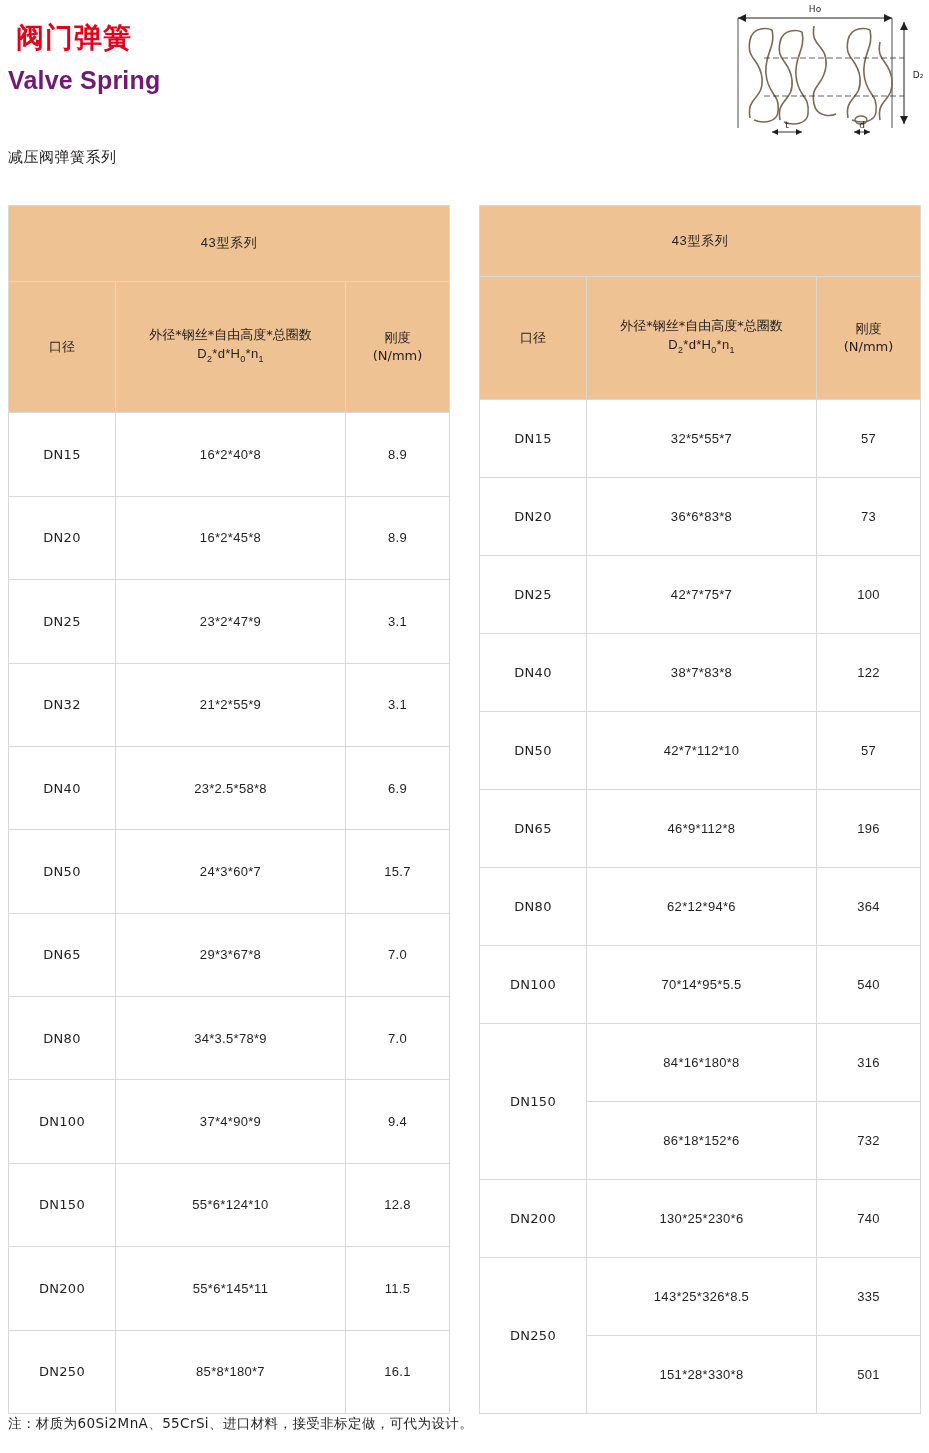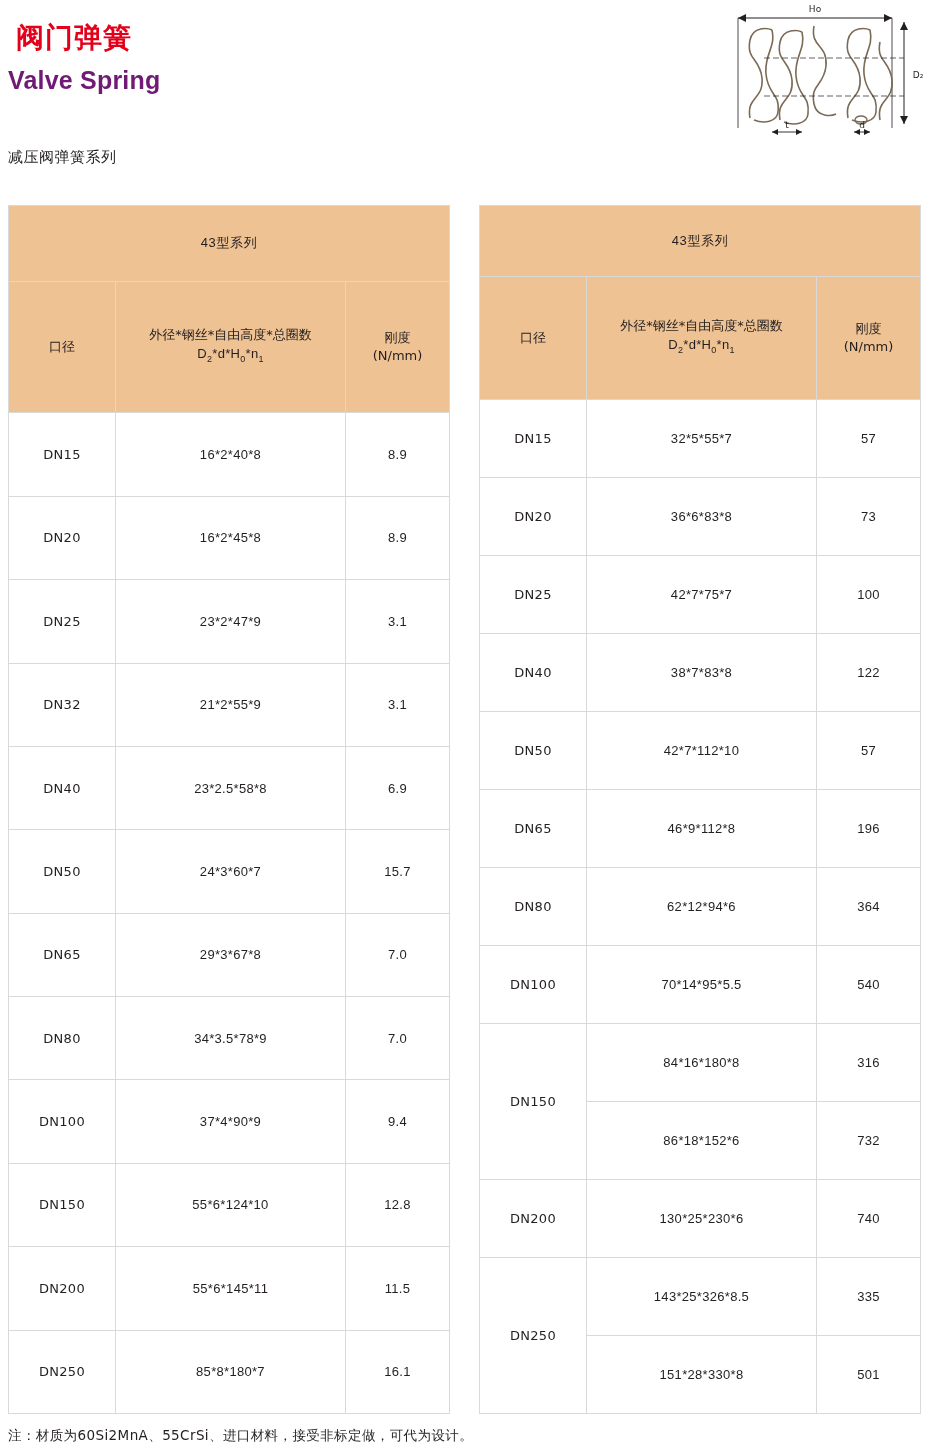--- a/index.html
+++ b/index.html
@@ -129,21 +129,20 @@
 
   
   .note {
     position: absolute;
     left: 8px;
     top: 1415px;
     font-size: 13.5px;
     color: #231f20;
     font-family: "DejaVu Sans", sans-serif;
     letter-spacing: 0.4px;
-    margin-top: 12px;
   }
 </style>
 </head>
 <body>
 
 <div class="page">
 
   <div class="header">
     <h1 class="title-cn">阀门弹簧</h1>
     <h2 class="title-en">Valve Spring</h2>

